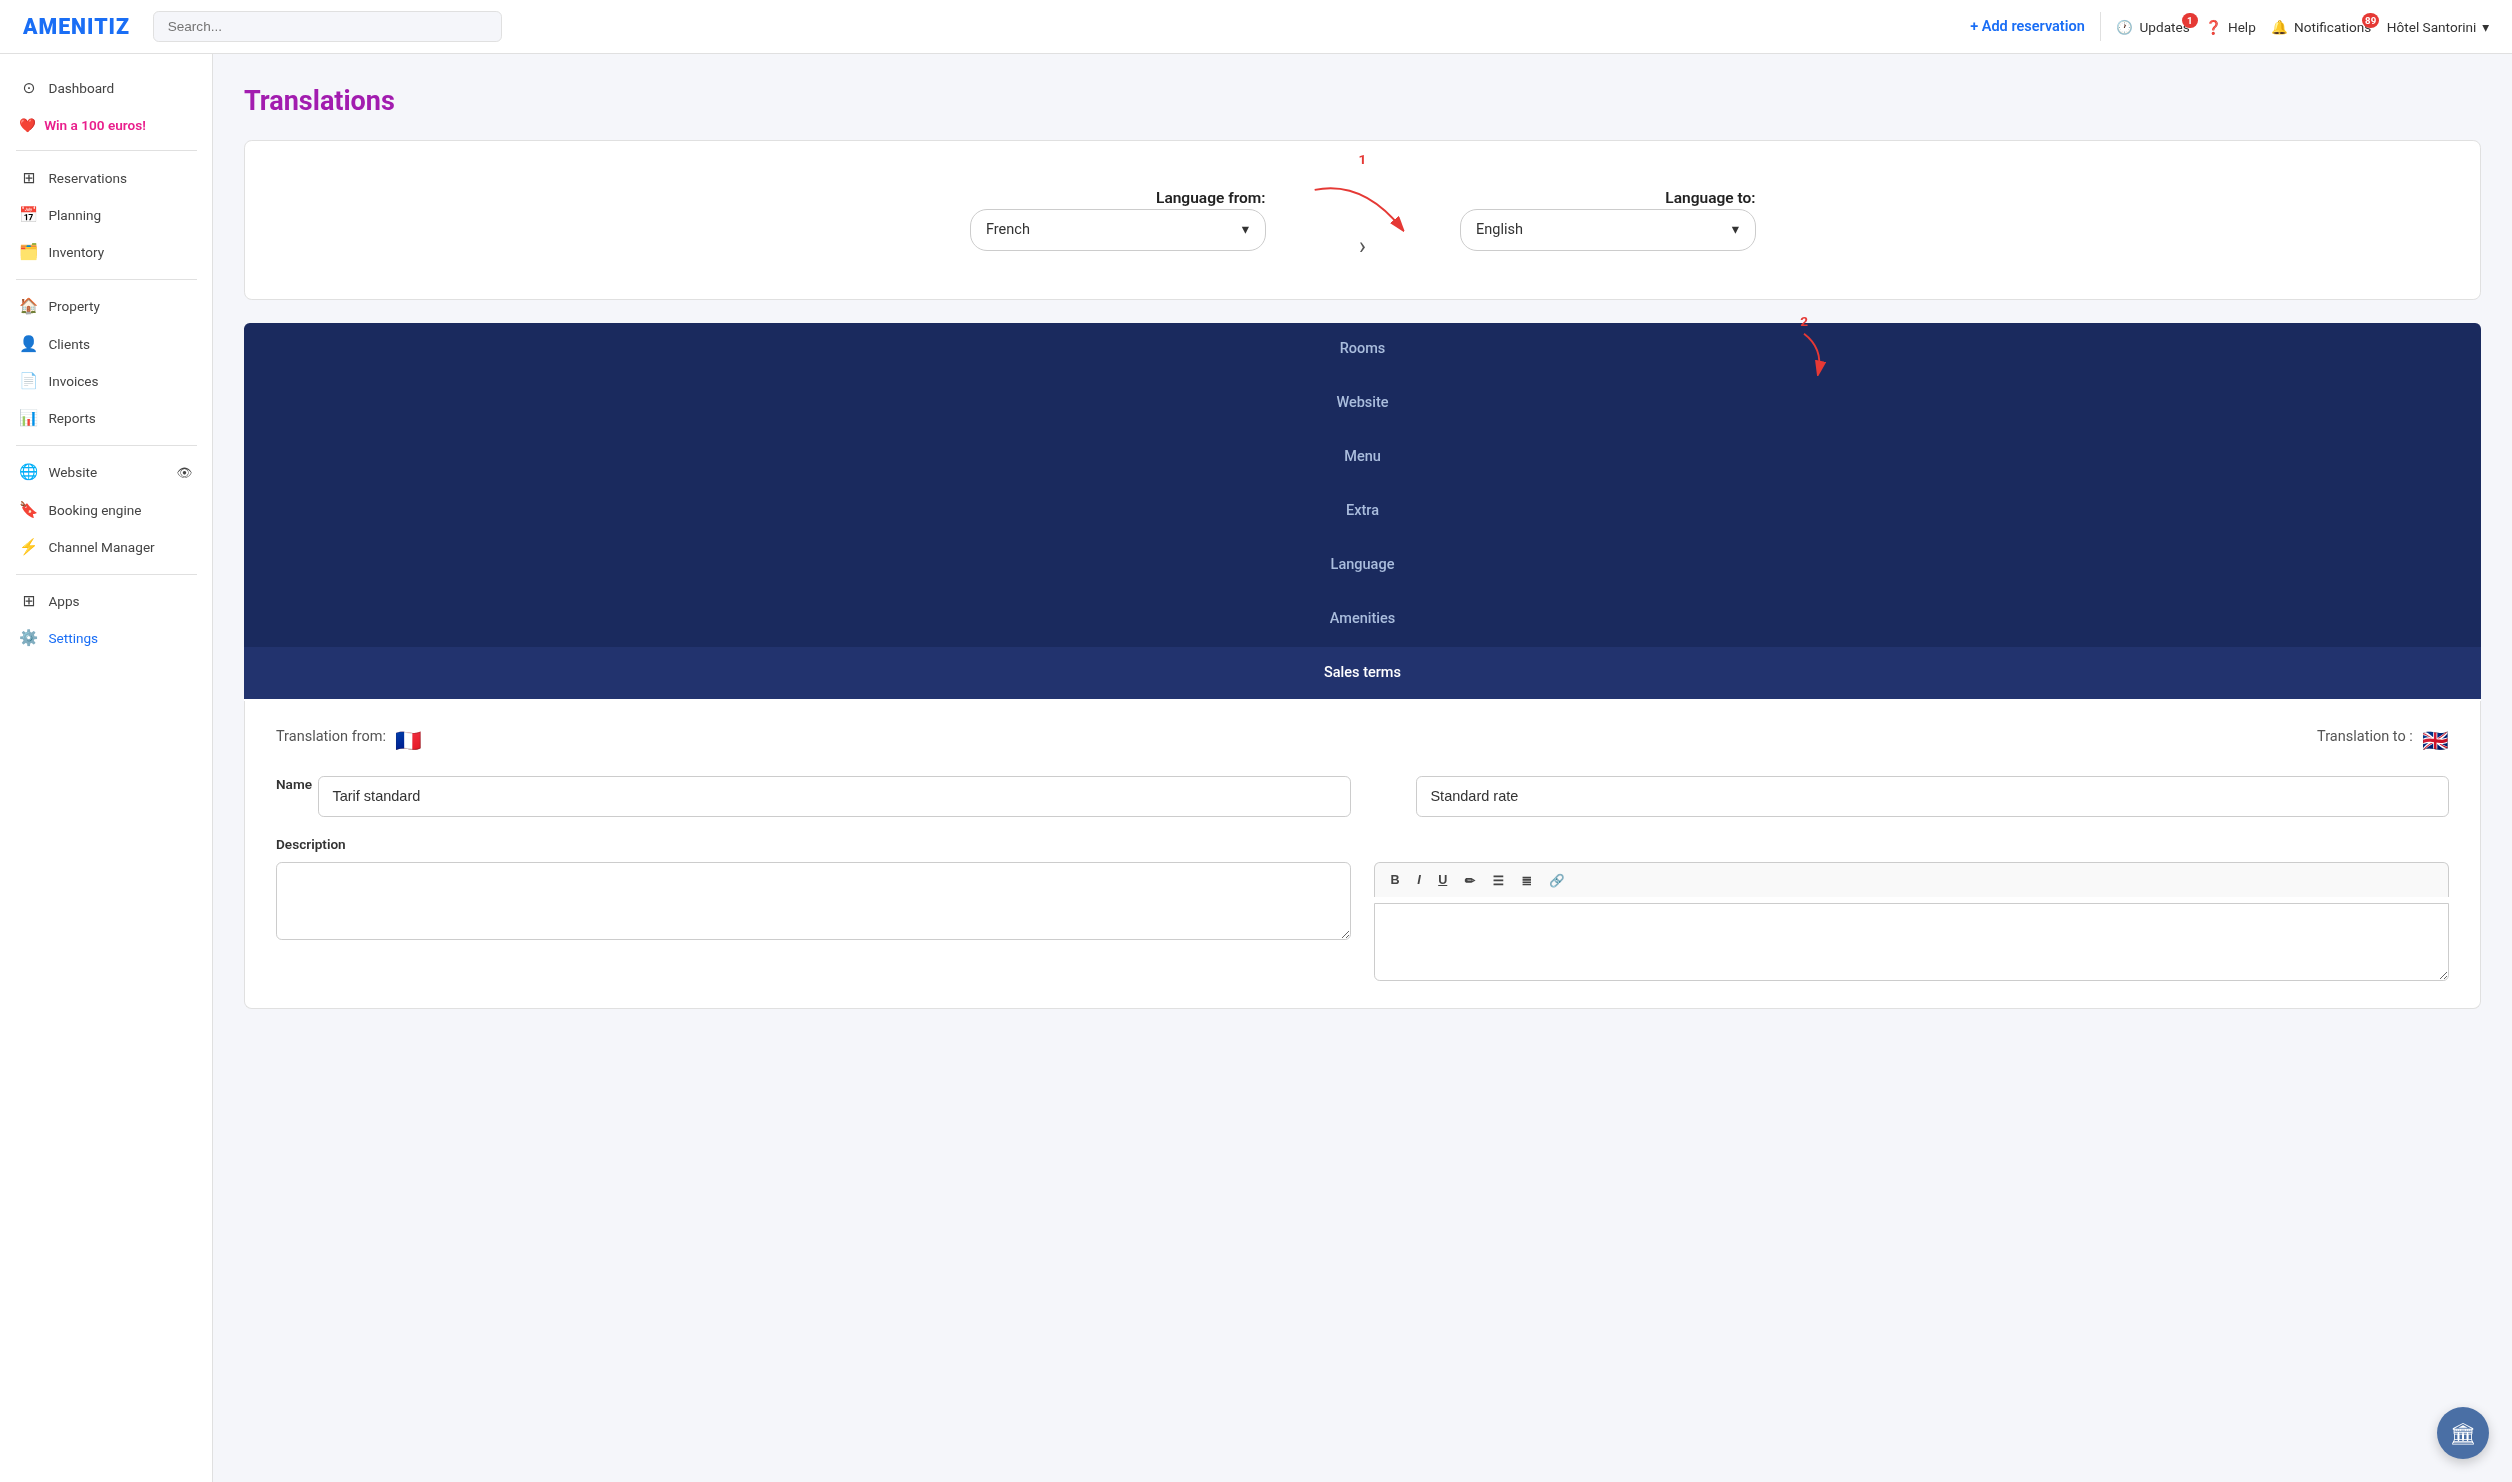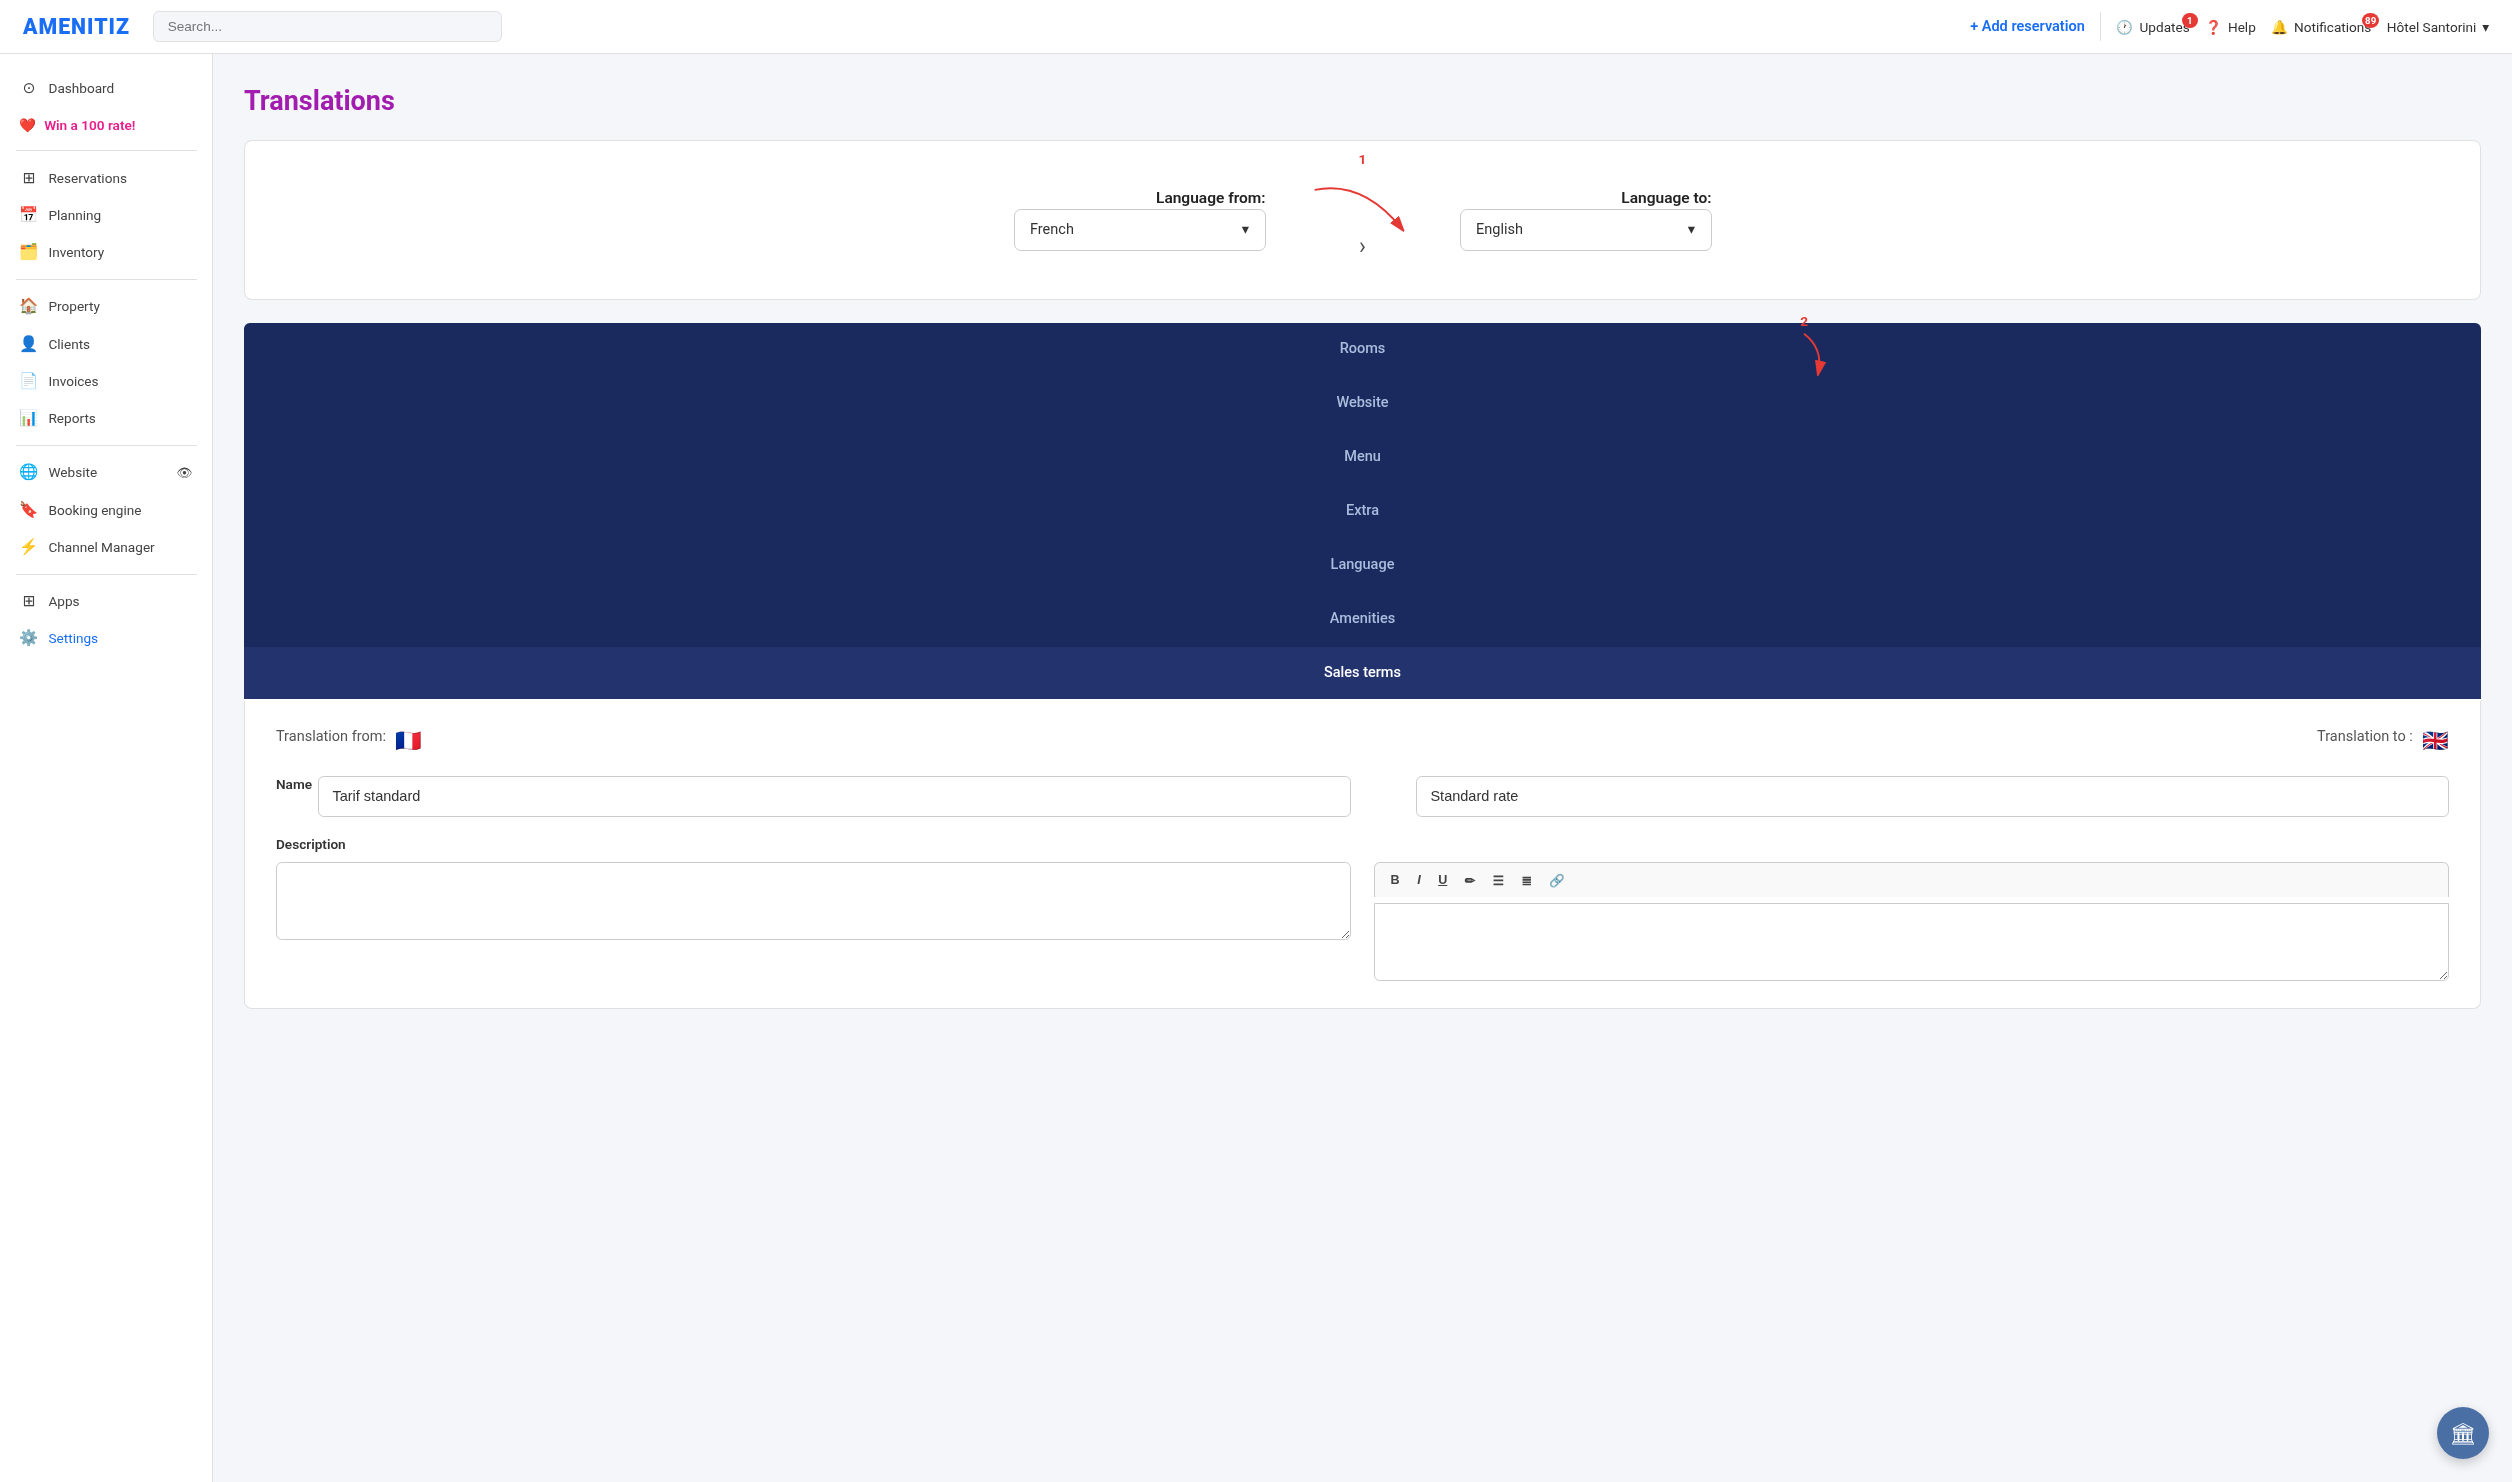--- a/index.html
+++ b/index.html
@@ -59,22 +59,22 @@
     
     .language-card {
       background: #fff; border-radius: 7.8px; border: 1px solid #e0e0e0;
       padding: 39px; margin-bottom: 23px;
       display: flex; align-items: center; justify-content: center; gap: 39px;
     }
     .lang-group { display: flex; flex-direction: column; gap: 2px; align-items: flex-end; }
     .lang-label { font-size: 15.5px; font-weight: 600; color: #222; }
     .lang-select {
       display: flex; align-items: center; justify-content: space-between;
-      border: 1px solid #ccc; border-radius: 7px; padding: 11.6px 15.5px;
-      width: 252px; font-size: 14.5px; cursor: pointer; background: #fff;
+      border: 1px solid #ccc; border-radius: 17px; padding: 11.6px 15.5px;
+      width: 296px; font-size: 14.5px; cursor: pointer; background: #fff;
     }
 
     
     .tabs-bar {
       display: flex; background: #1a2a5e; border-radius: 5.8px 5.8px 0 0; overflow: hidden; margin-bottom: 0; flex-direction: column;
     }
     .tab-item {
       flex: 1; text-align: center; padding: 17.5px 9.7px; font-size: 14.5px; font-weight: 500;
       color: #aabddd; cursor: pointer; border-bottom: 2.9px solid transparent;
     }
@@ -155,21 +155,21 @@
   </div>
 </nav>
 
 <aside class="sidebar">
   <div class="sidebar-item">
     <span class="icon">⊙</span>
     <span>Dashboard</span>
   </div>
   <div class="win-banner">
     <span>❤️</span>
-    <span>Win a 100 rate!</span>
+    <span>Win a 100 euros!</span>
   </div>
   <div class="sidebar-divider"></div>
   <div class="sidebar-item">
     <span class="icon">⊞</span>
     <span>Reservations</span>
   </div>
   <div class="sidebar-item">
     <span class="icon">📅</span>
     <span>Planning</span>
   </div>

